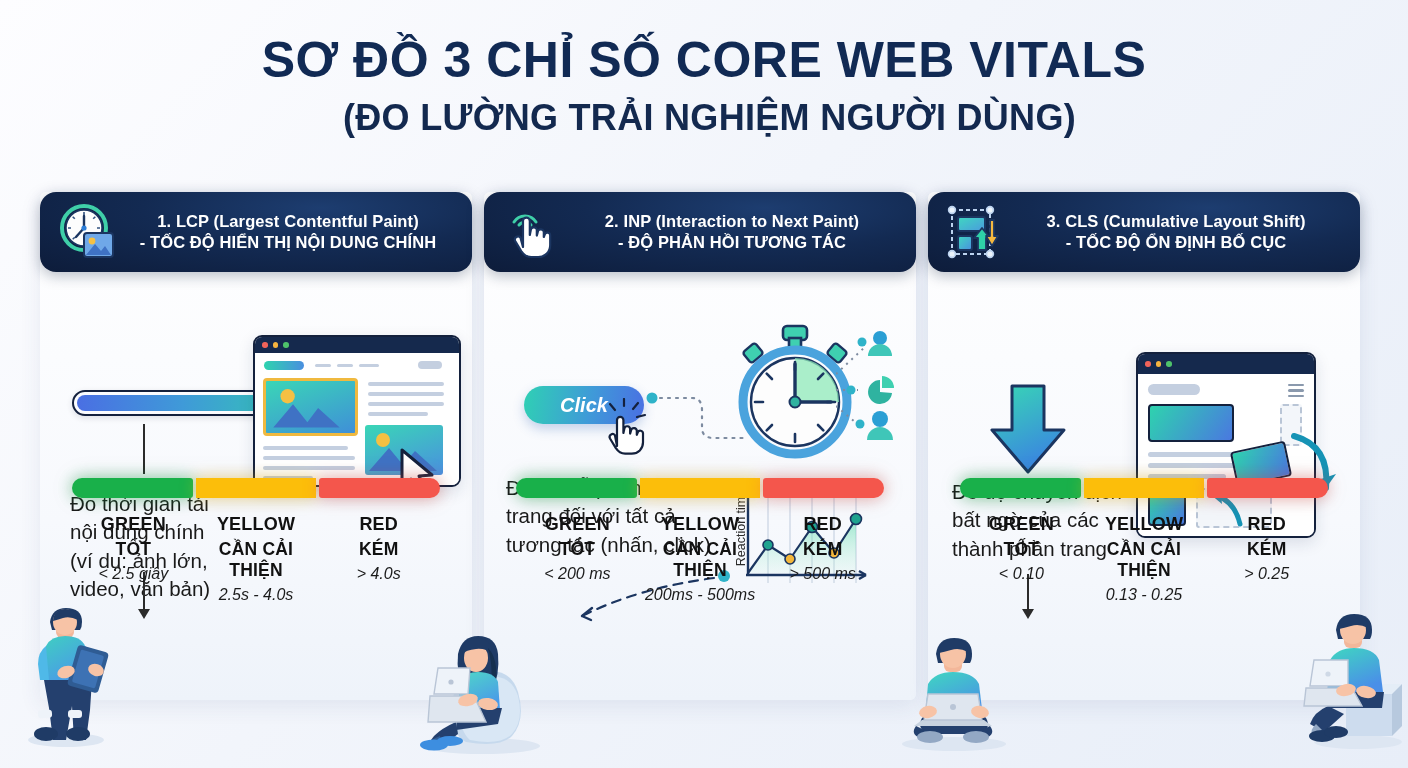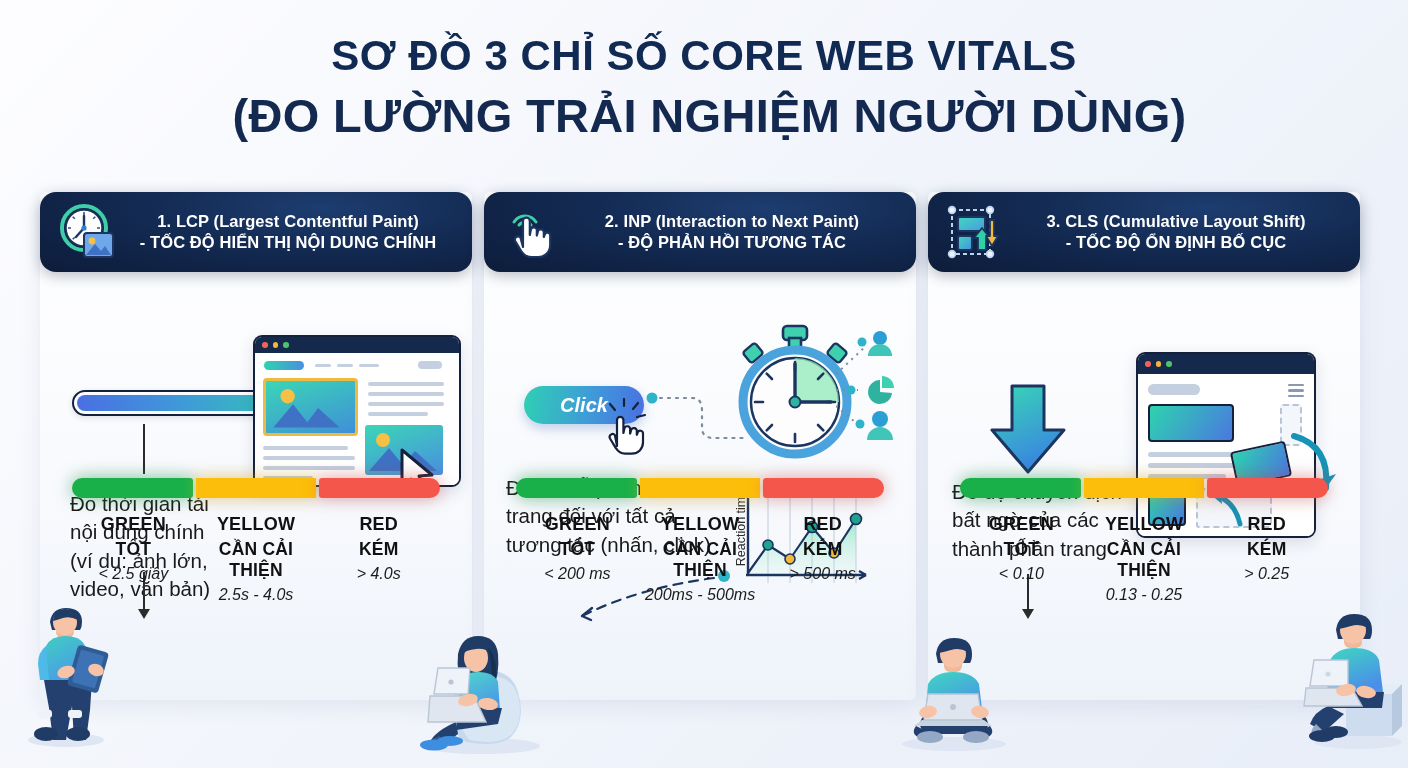--- a/index.html
+++ b/index.html
@@ -6,26 +6,26 @@
   html, body { width: 1408px; height: 768px; overflow: hidden; }
   body {
     font-family: "Liberation Sans", sans-serif;
     background: linear-gradient(135deg, #fdfdff 0%, #f2f5fb 45%, #e8eef8 100%);
     position: relative;
   }
 
   
   .title-block { position: absolute; top: 34px; left: 0; width: 1408px; text-align: center; }
   .title-main {
-    font-size: 42px; font-weight: 700; color: #112a54;
+    font-size: 50px; font-weight: 700; color: #112a54;
     letter-spacing: 0.5px; line-height: 1.05; white-space: nowrap;
     font-stretch: condensed;
   }
   .title-sub {
-    font-size: 47px; font-weight: 700; color: #13294f;
+    font-size: 36px; font-weight: 700; color: #13294f;
     letter-spacing: 0.3px; margin-top: 10px; white-space: nowrap; margin-left: 11px;
   }
 
   
   .cards { position: absolute; top: 192px; left: 40px; width: 1328px; height: 508px; display: flex; gap: 12px; }
   .card {
     width: 432px; position: relative;
     background: linear-gradient(180deg, #ffffff 0%, #f7f9fd 65%, #eef3fa 100%);
     border-radius: 6px;
     box-shadow: 0 6px 22px rgba(40,70,120,.09);

